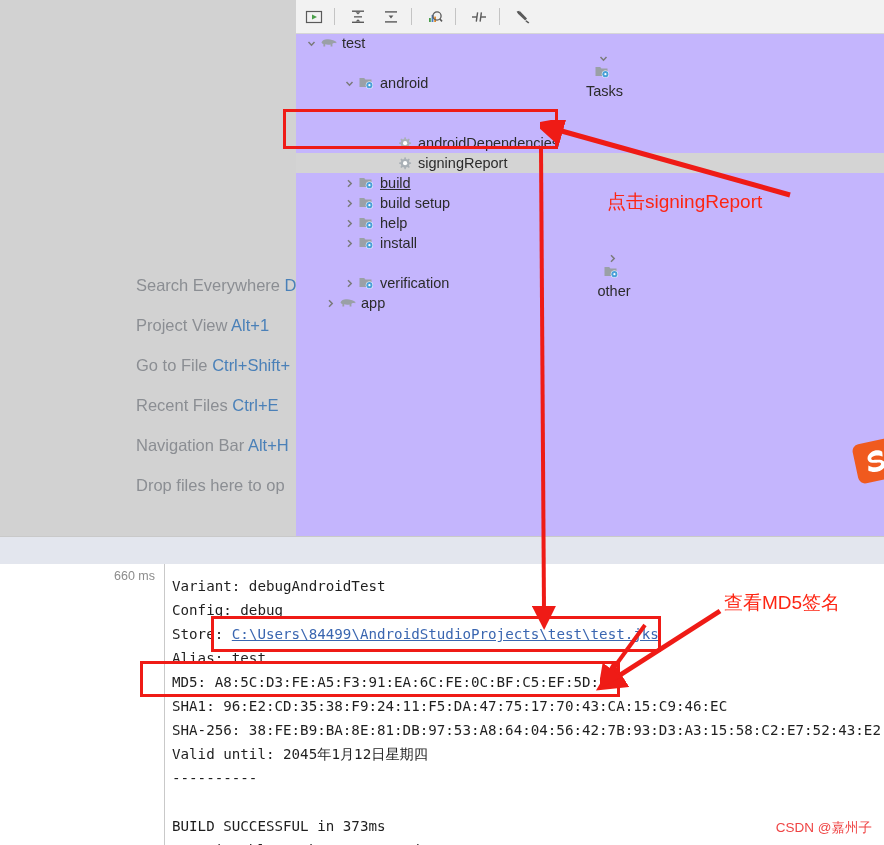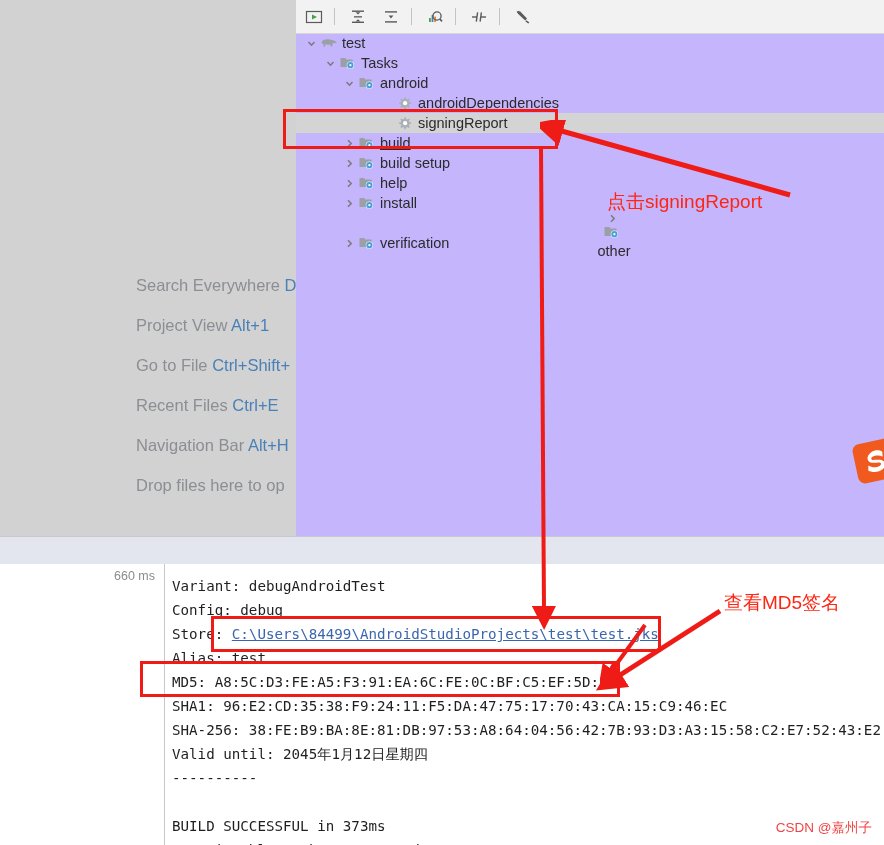--- a/index.html
+++ b/index.html
@@ -184,21 +184,21 @@
           <svg width="11" height="11" viewBox="0 0 11 11">
             <polyline points="2.5,4 5.5,7.2 8.5,4" fill="none" stroke="#7a7a7a" stroke-width="1.5"></polyline>
           </svg>
         </span>
         <span class="node-icon"><svg width="17" height="16" viewBox="0 0 17 16">
             <path d="M1.5 7.5 C2.5 5 5 4 8 4.3 C11 4.6 13.5 5.2 15.5 6.4 L15.5 8 C14 7.8 12.8 8.2 12.4 9 L12.4 11.4 L10.6 11.4 L10.6 9.4 C9 9.8 6.6 9.8 5.2 9.2 L5.2 11.4 L3.4 11.4 L3.4 9 C2.4 8.8 1.8 8.2 1.5 7.5 Z" fill="#9aa0a6"></path>
             <path d="M15.3 6.3 C16.2 6.6 16.6 7.4 16.3 8.2 L15.2 8 Z" fill="#9aa0a6"></path>
           </svg></span>
         <span class="lbl">test</span>
       </div>
-      <div class="tree-row" style="padding-left: 29px;">
+      <div class="tree-row" style="padding-left: 29px; flex-direction: column;">
         <span class="arrow">
           <svg width="11" height="11" viewBox="0 0 11 11">
             <polyline points="2.5,4 5.5,7.2 8.5,4" fill="none" stroke="#7a7a7a" stroke-width="1.5"></polyline>
           </svg>
         </span>
         <span class="node-icon"><svg width="17" height="16" viewBox="0 0 17 16">
             <path d="M1.5 3 L6.2 3 L7.4 4.4 L13.5 4.4 L13.5 12 L1.5 12 Z" fill="#9aa0a6"></path>
             <circle cx="11.4" cy="10.2" r="3.6" fill="#ffffff"></circle>
             <circle cx="11.4" cy="10.2" r="3.1" fill="#4a9fd8"></circle>
             <circle cx="11.4" cy="10.2" r="1.1" fill="#ffffff"></circle>
@@ -212,21 +212,21 @@
           </svg>
         </span>
         <span class="node-icon"><svg width="17" height="16" viewBox="0 0 17 16">
             <path d="M1.5 3 L6.2 3 L7.4 4.4 L13.5 4.4 L13.5 12 L1.5 12 Z" fill="#9aa0a6"></path>
             <circle cx="11.4" cy="10.2" r="3.6" fill="#ffffff"></circle>
             <circle cx="11.4" cy="10.2" r="3.1" fill="#4a9fd8"></circle>
             <circle cx="11.4" cy="10.2" r="1.1" fill="#ffffff"></circle>
           </svg></span>
         <span class="lbl">android</span>
       </div>
-      <div class="tree-row" style="padding-left: 86px;">
+      <div class="tree-row" style="padding-left: 86px; margin-top: 40px;">
         <span class="arrow"></span>
         <span class="node-icon"><svg width="17" height="16" viewBox="0 0 17 16">
             <path d="M8.5 2.2 L9.7 2.2 L10.1 3.9 L11.4 4.4 L12.9 3.5 L13.8 4.4 L12.9 5.9 L13.4 7.2 L15.1 7.6 L15.1 8.8 L13.4 9.2 L12.9 10.5 L13.8 12 L12.9 12.9 L11.4 12 L10.1 12.5 L9.7 14.2 L8.5 14.2 L8.1 12.5 L6.8 12 L5.3 12.9 L4.4 12 L5.3 10.5 L4.8 9.2 L3.1 8.8 L3.1 7.6 L4.8 7.2 L5.3 5.9 L4.4 4.4 L5.3 3.5 L6.8 4.4 L8.1 3.9 Z" fill="#a9b0b6"></path>
             <circle cx="9.1" cy="8.2" r="2.1" fill="#ffffff"></circle>
           </svg></span>
         <span class="lbl">androidDependencies</span>
       </div>
       <div class="tree-row selected" style="padding-left: 86px;">
         <span class="arrow"></span>
         <span class="node-icon"><svg width="17" height="16" viewBox="0 0 17 16">
@@ -311,20 +311,32 @@
             <polyline points="4,2.3 7.2,5.5 4,8.7" fill="none" stroke="#7a7a7a" stroke-width="1.5"></polyline>
           </svg>
         </span>
         <span class="node-icon"><svg width="17" height="16" viewBox="0 0 17 16">
             <path d="M1.5 3 L6.2 3 L7.4 4.4 L13.5 4.4 L13.5 12 L1.5 12 Z" fill="#9aa0a6"></path>
             <circle cx="11.4" cy="10.2" r="3.6" fill="#ffffff"></circle>
             <circle cx="11.4" cy="10.2" r="3.1" fill="#4a9fd8"></circle>
             <circle cx="11.4" cy="10.2" r="1.1" fill="#ffffff"></circle>
           </svg></span>
         <span class="lbl">verification</span>
+      </div>
+      <div class="tree-row" style="padding-left: 29px;">
+        <span class="arrow">
+          <svg width="11" height="11" viewBox="0 0 11 11">
+            <polyline points="4,2.3 7.2,5.5 4,8.7" fill="none" stroke="#7a7a7a" stroke-width="1.5"></polyline>
+          </svg>
+        </span>
+        <span class="node-icon"><svg width="17" height="16" viewBox="0 0 17 16">
+            <path d="M1.5 7.5 C2.5 5 5 4 8 4.3 C11 4.6 13.5 5.2 15.5 6.4 L15.5 8 C14 7.8 12.8 8.2 12.4 9 L12.4 11.4 L10.6 11.4 L10.6 9.4 C9 9.8 6.6 9.8 5.2 9.2 L5.2 11.4 L3.4 11.4 L3.4 9 C2.4 8.8 1.8 8.2 1.5 7.5 Z" fill="#9aa0a6"></path>
+            <path d="M15.3 6.3 C16.2 6.6 16.6 7.4 16.3 8.2 L15.2 8 Z" fill="#9aa0a6"></path>
+          </svg></span>
+        <span class="lbl">app</span>
       </div>
     </div>
 </div>
 
 <div id="run-header"></div>
 
 <div id="console">
   <div id="gutter-divider"></div>
   <div id="gutter-time">660 ms</div>
   <div id="console-lines"><div class="ln">----------</div><div class="ln">Variant: debugAndroidTest</div><div class="ln">Config: debug</div><div class="ln"><span>Store: </span><a class="path" href="#">C:\Users\84499\AndroidStudioProjects\test\test.jks</a></div><div class="ln">Alias: test</div><div class="ln">MD5: A8:5C:D3:FE:A5:F3:91:EA:6C:FE:0C:BF:C5:EF:5D:9A</div><div class="ln">SHA1: 96:E2:CD:35:38:F9:24:11:F5:DA:47:75:17:70:43:CA:15:C9:46:EC</div><div class="ln">SHA-256: 38:FE:B9:BA:8E:81:DB:97:53:A8:64:04:56:42:7B:93:D3:A3:15:58:C2:E7:52:43:E2:62:F4</div><div class="ln">Valid until: 2045年1月12日星期四</div><div class="ln">----------</div><div class="ln"></div><div class="ln">BUILD SUCCESSFUL in 373ms</div><div class="ln">1 actionable task: 1 executed</div></div>

